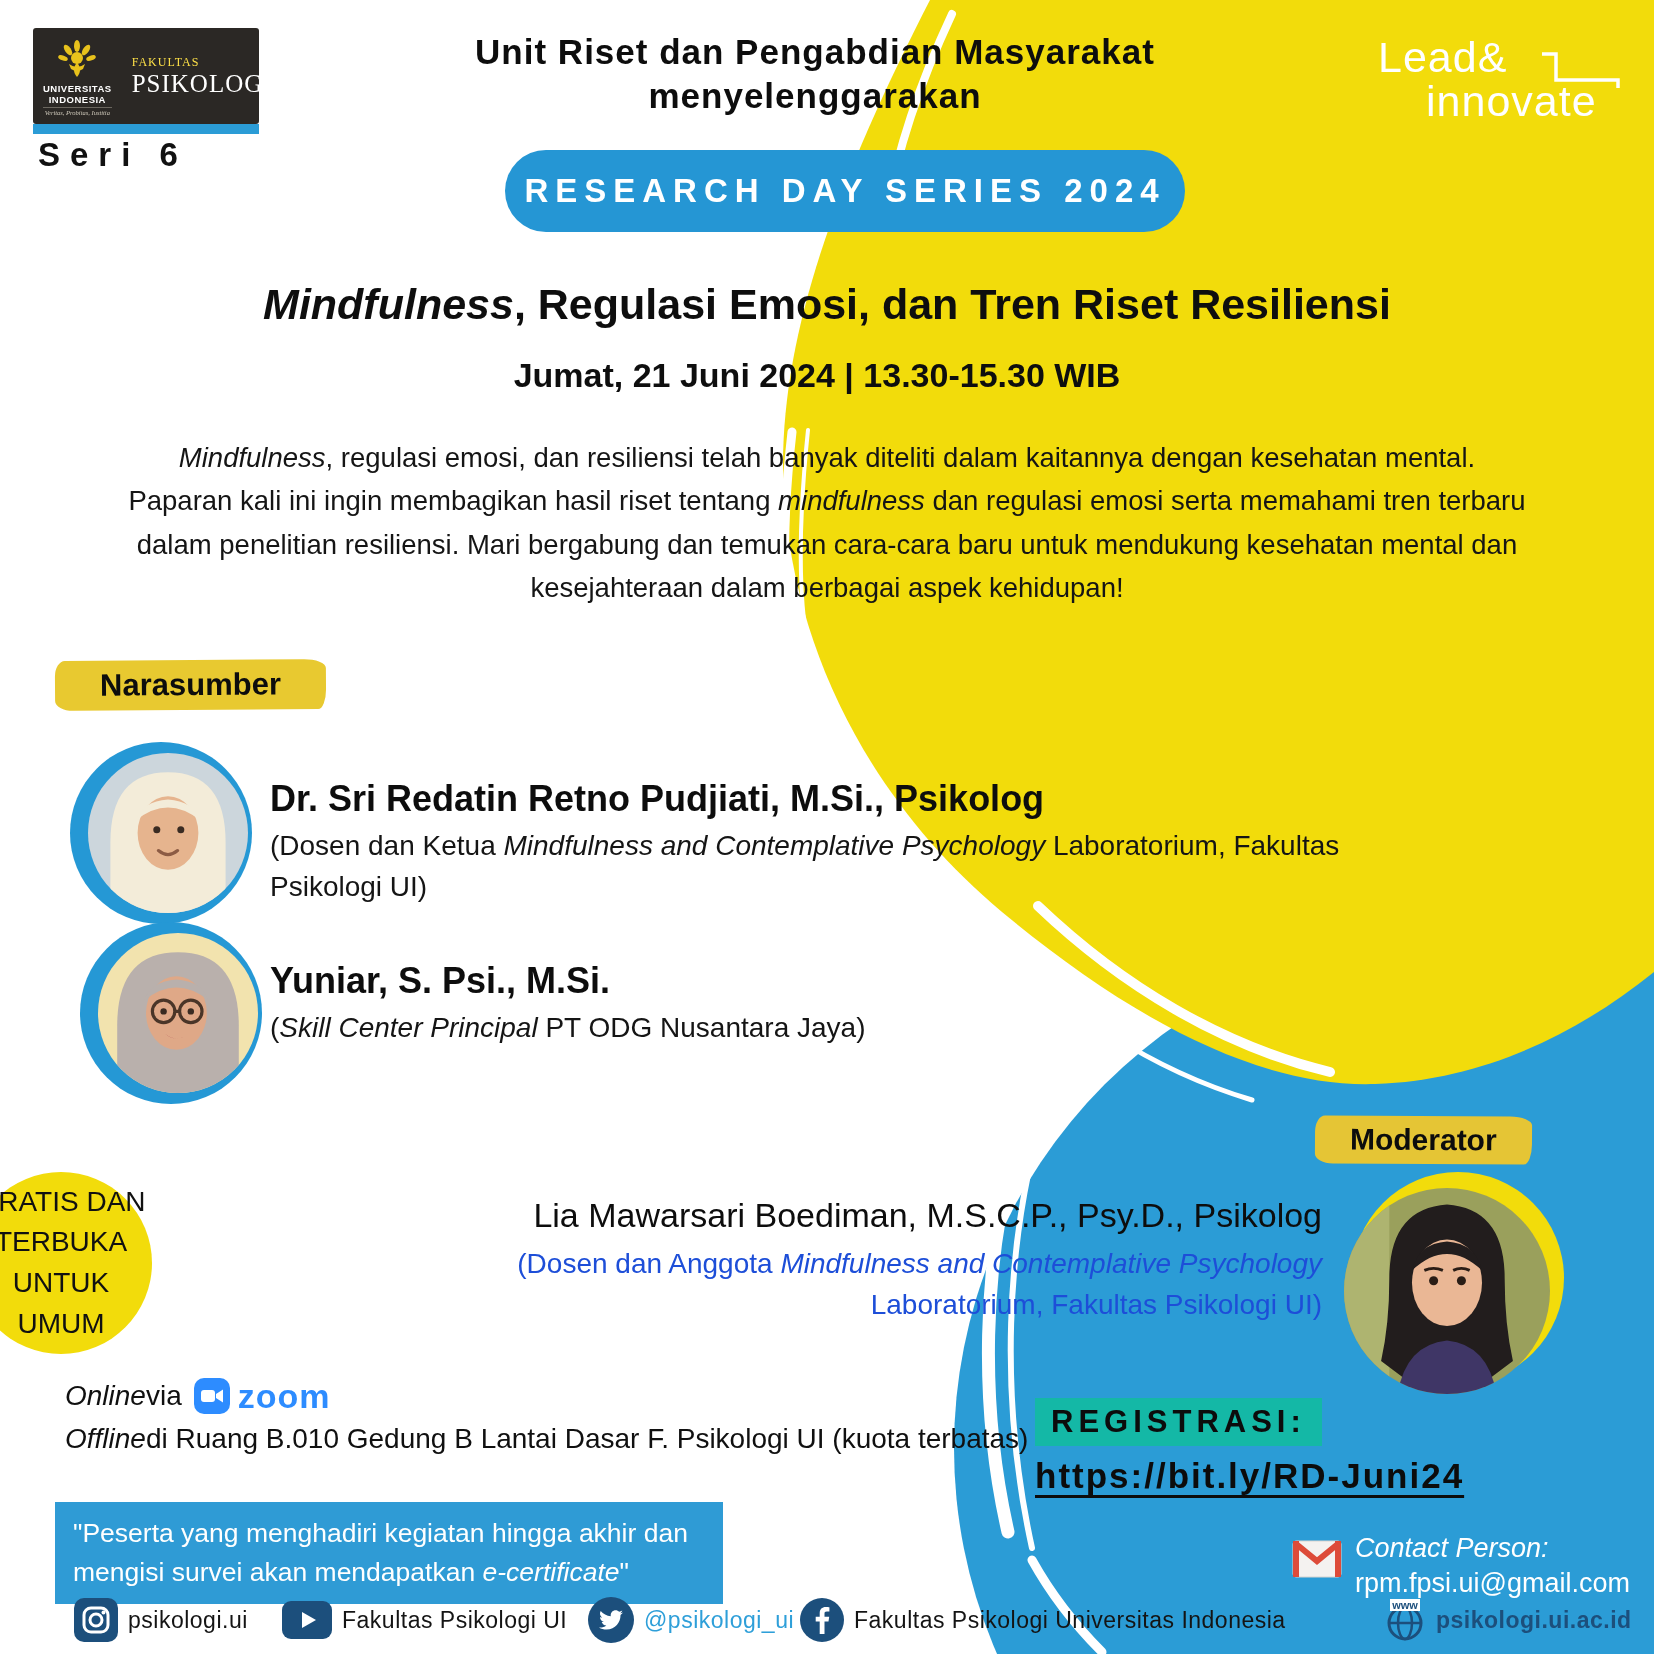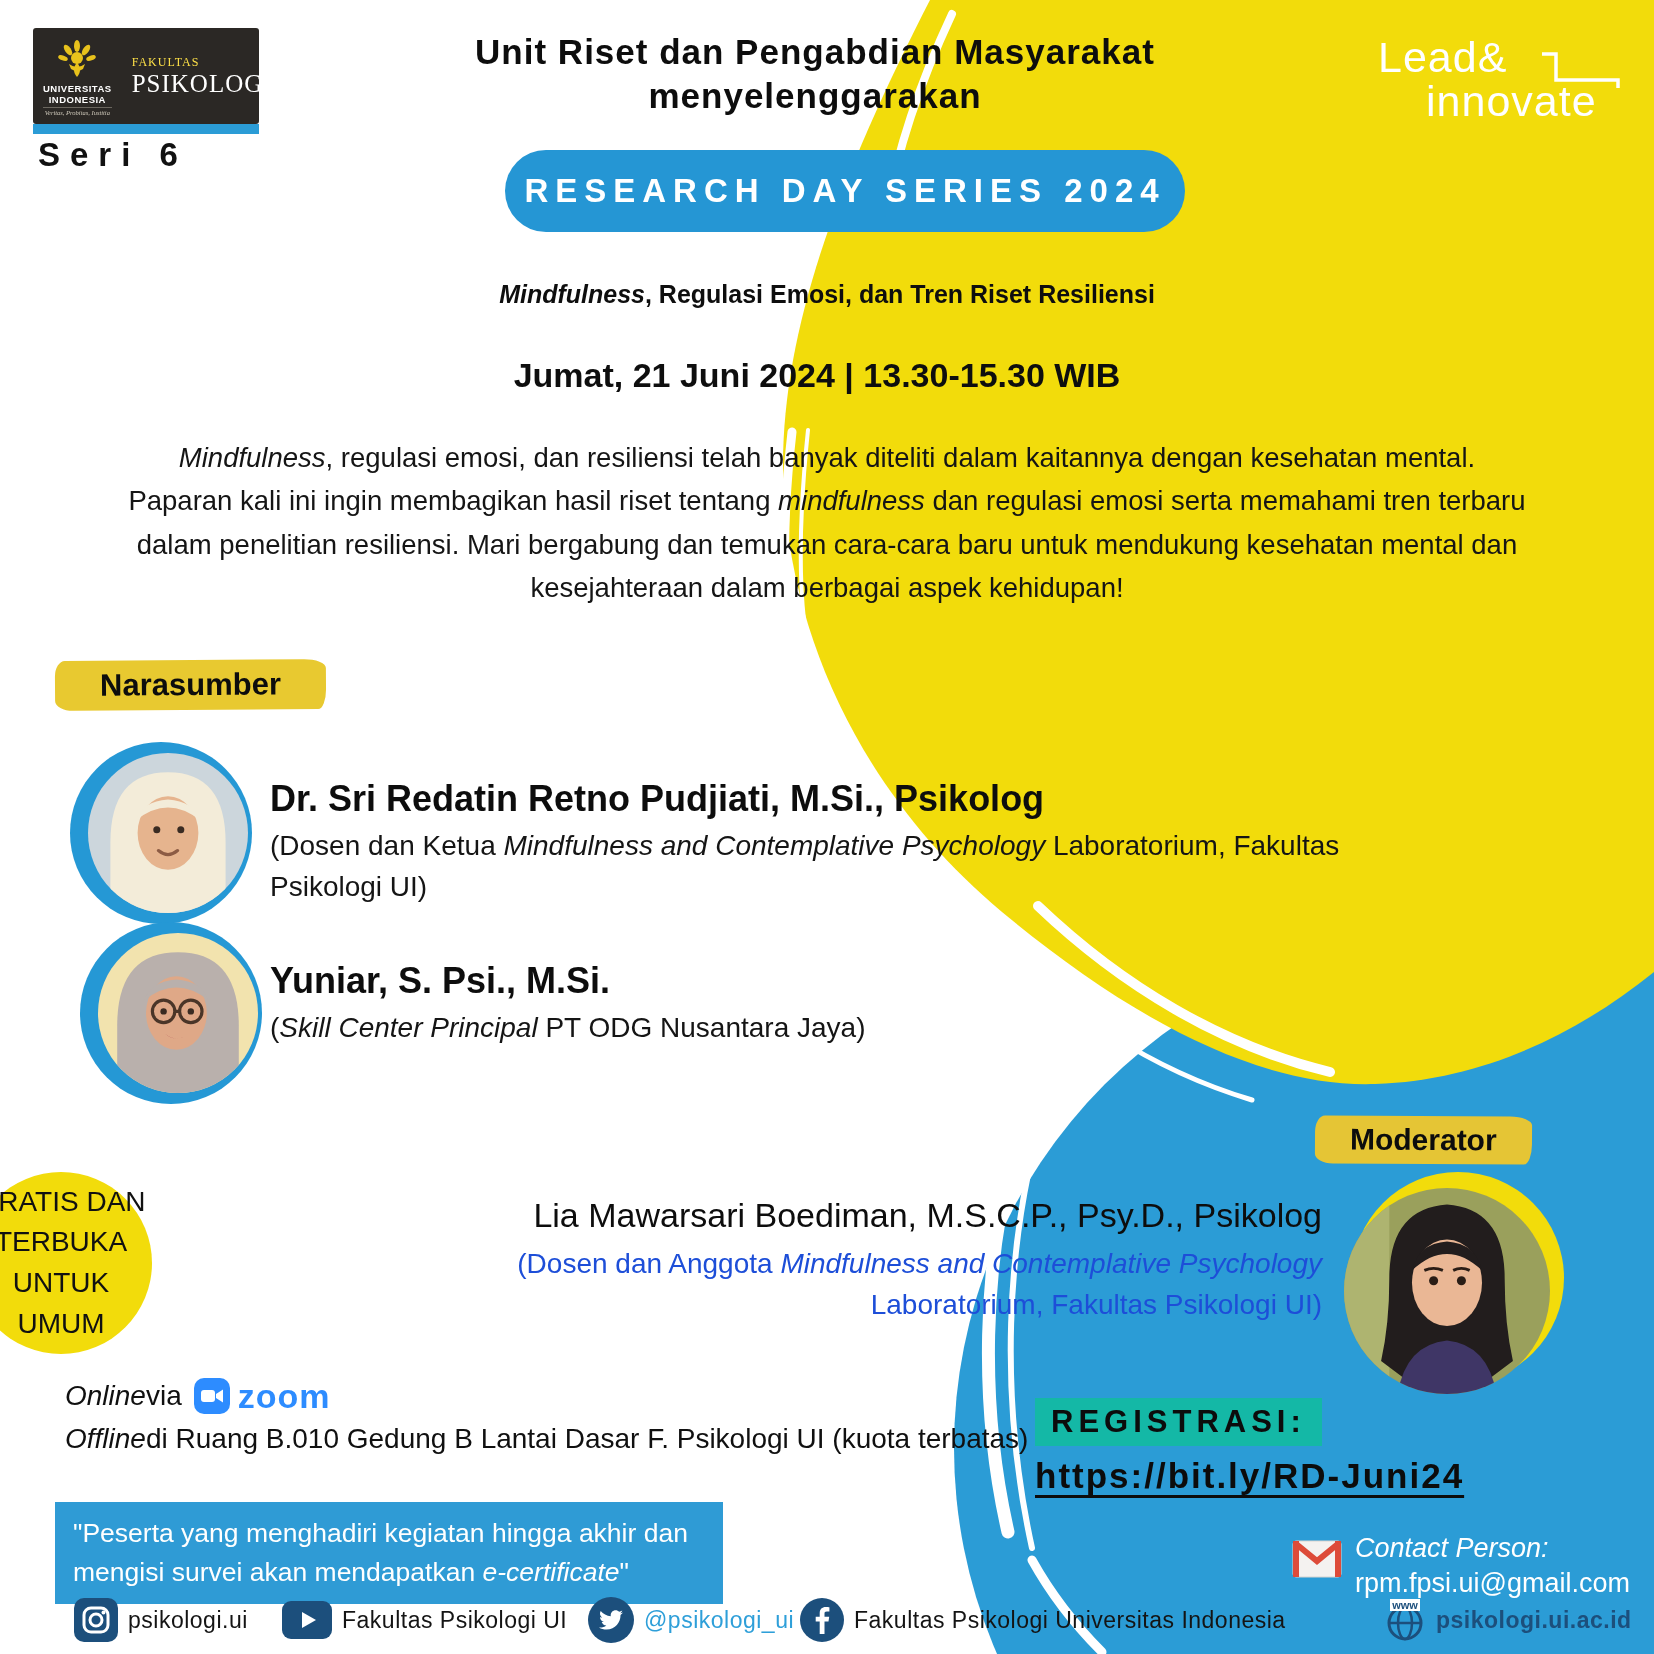--- a/index.html
+++ b/index.html
@@ -25,21 +25,21 @@
   .organizer{left:330px;top:30px;width:970px;text-align:center;font-weight:bold;
              font-size:35px;letter-spacing:1px;line-height:1.26;color:#0d0d0d;}
   .pill{left:505px;top:150px;width:680px;height:82px;background:#2596d4;border-radius:42px;
         display:flex;align-items:center;justify-content:center;}
   .pill span{color:#fff;font-weight:bold;font-size:33px;letter-spacing:7px;}
 
   .brand{left:1378px;top:36px;color:#fff;font-size:43px;line-height:1.02;letter-spacing:1px;}
   .brand .l2{margin-left:48px;}
 
   
-  .title{left:37px;top:280px;width:1580px;text-align:center;font-size:25px;font-weight:bold;color:#0e0e0e;}
+  .title{left:37px;top:280px;width:1580px;text-align:center;font-size:43px;font-weight:bold;color:#0e0e0e;}
   .dt{left:27px;top:356px;width:1580px;text-align:center;font-size:34px;font-weight:bold;color:#0e0e0e;}
   .para{left:127px;top:436px;width:1400px;text-align:center;font-size:27.5px;line-height:1.58;color:#151515;}
   .i{font-style:italic;}
 
   
   .brush{background:#e8c930;color:#0d0d0d;font-weight:bold;
          border-radius:10px 22px 8px 18px / 16px 9px 20px 10px;}
   .nara-label{left:55px;top:660px;padding:7px 45px;font-size:31px;transform:rotate(-.4deg);}
   .mod-label{left:1315px;top:1116px;padding:7px 35px;font-size:30px;background:#e5c535;transform:rotate(.3deg);}
 

